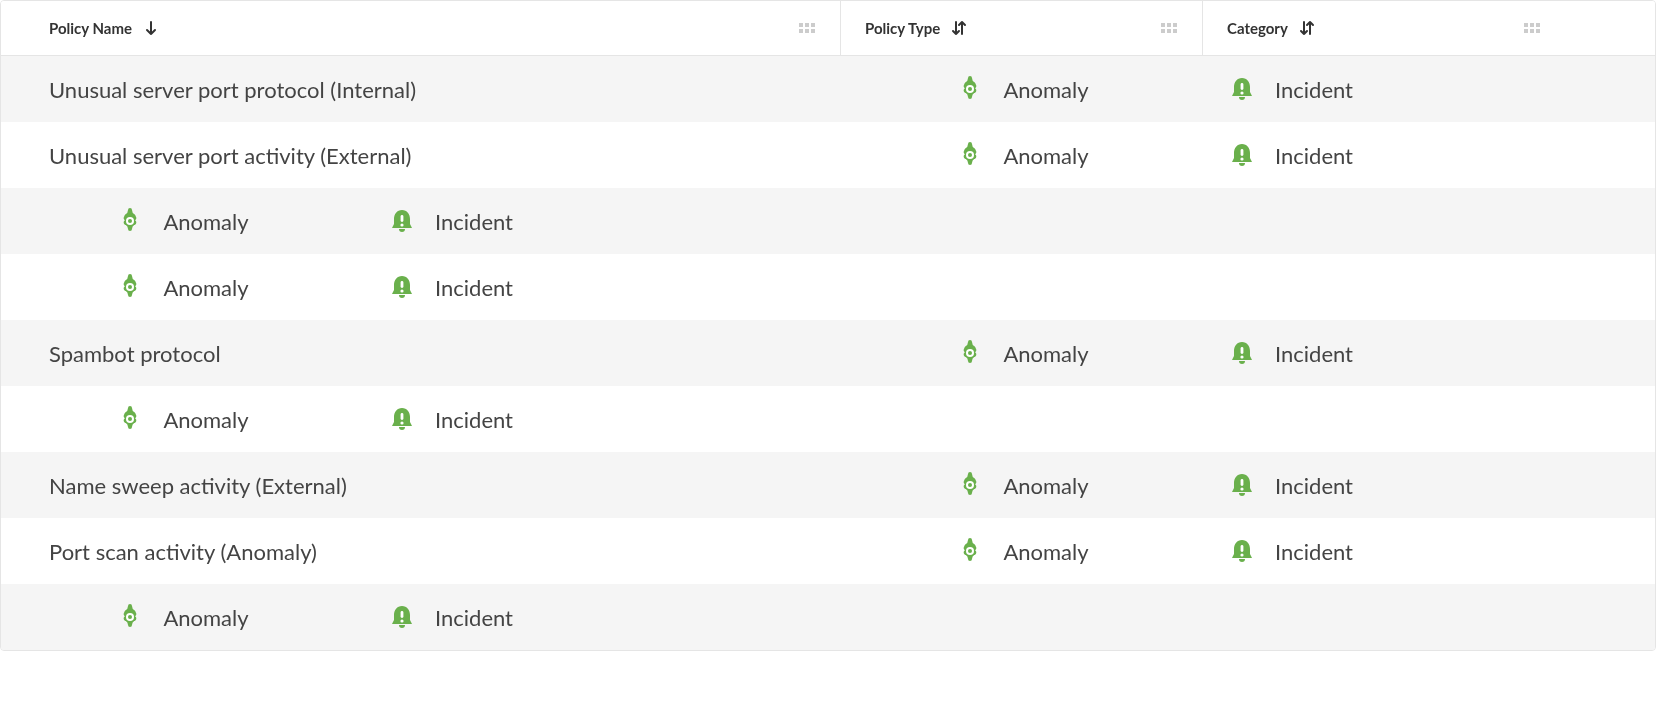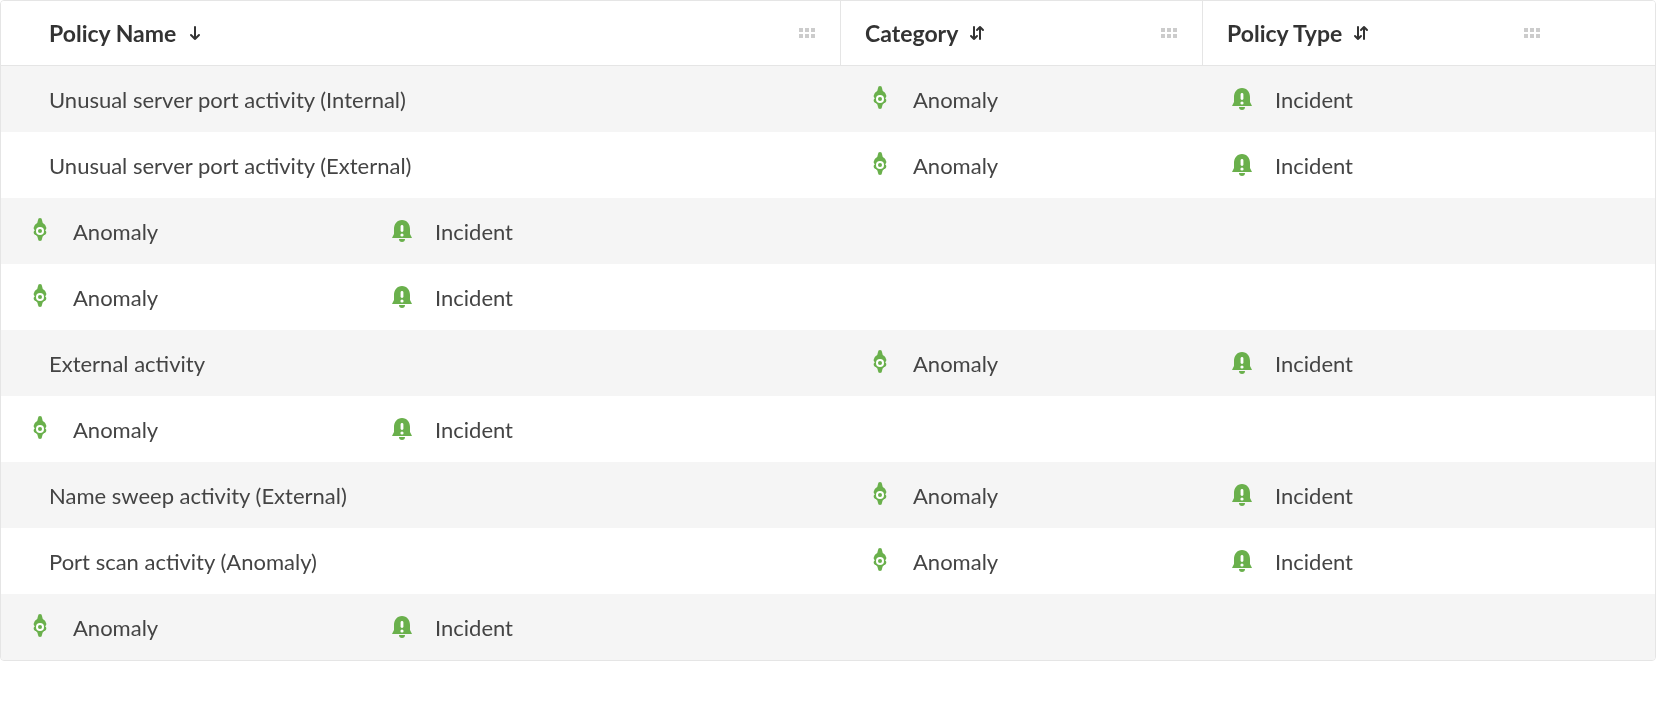--- a/index.html
+++ b/index.html
@@ -33,21 +33,21 @@
 .header-cell:last-child {
   border-right: none;
 }
 .header-label-wrap {
   display: flex;
   align-items: center;
   gap: 10px;
 }
 .header-label {
   font-weight: 700;
-  font-size: 23px;
+  font-size: 15px;
   color: #333;
 }
 .sort-icon {
   display: inline-flex;
   align-items: center;
 }
 .sort-icon svg {
   width: 18px;
   height: 18px;
 }
@@ -76,21 +76,21 @@
 }
 .table-row:nth-child(even) {
   background: #ffffff;
 }
 .cell {
   display: flex;
   align-items: center;
   padding: 0 24px;
 }
 .cell-name { width: 840px; padding-left: 48px; }
-.cell-type { width: 362px; }
+.cell-type { width: 362px; justify-content: center; }
 .cell-cat  { width: 362px; }
 
 .cell-text {
   font-size: 22px;
   color: #444;
 }
 .icon-wrap {
   width: 30px;
   height: 30px;
   display: inline-flex;
@@ -152,228 +152,228 @@
             </svg>
         </span>
       </span>
       <span class="drag-handle">
         <svg viewBox="0 0 18 12">
             <use href="#icon-drag"></use>
           </svg>
       </span>
     </div>
 
+    <div class="header-cell col-type">
+      <span class="header-label-wrap">
+        <span class="header-label">Policy Type</span>
+        <span class="sort-icon">
+          <svg viewBox="0 0 18 18">
+              <use href="#icon-sort-both"></use>
+            </svg>
+        </span>
+      </span>
+      <span class="drag-handle">
+        <svg viewBox="0 0 18 12">
+            <use href="#icon-drag"></use>
+          </svg>
+      </span>
+    </div>
+
     <div class="header-cell col-cat">
       <span class="header-label-wrap">
         <span class="header-label">Category</span>
         <span class="sort-icon">
           <svg viewBox="0 0 18 18">
               <use href="#icon-sort-both"></use>
             </svg>
         </span>
       </span>
       <span class="drag-handle">
         <svg viewBox="0 0 18 12">
             <use href="#icon-drag"></use>
           </svg>
       </span>
     </div>
 
-    <div class="header-cell col-type">
-      <span class="header-label-wrap">
-        <span class="header-label">Policy Type</span>
-        <span class="sort-icon">
-          <svg viewBox="0 0 18 18">
-              <use href="#icon-sort-both"></use>
-            </svg>
-        </span>
-      </span>
-      <span class="drag-handle">
-        <svg viewBox="0 0 18 12">
-            <use href="#icon-drag"></use>
-          </svg>
-      </span>
+  </div>
+
+  <div class="table-body" id="table-body">
+
+  <div class="table-row">
+        <div class="cell cell-name">
+          <span class="cell-text">Unusual server port protocol (Internal)</span>
+        </div>
+        <div class="cell cell-type">
+          <span class="icon-wrap green">
+            <svg viewBox="0 0 30 30">
+              <use href="#icon-anomaly"></use>
+            </svg>
+          </span>
+          <span class="cell-text">Anomaly</span>
+        </div>
+        <div class="cell cell-cat">
+          <span class="icon-wrap green">
+            <svg viewBox="0 0 30 30">
+              <use href="#icon-incident"></use>
+            </svg>
+          </span>
+          <span class="cell-text">Incident</span>
+        </div>
+      </div>
+      <div class="table-row">
+        <div class="cell cell-name">
+          <span class="cell-text">Unusual server port activity (External)</span>
+        </div>
+        <div class="cell cell-type">
+          <span class="icon-wrap green">
+            <svg viewBox="0 0 30 30">
+              <use href="#icon-anomaly"></use>
+            </svg>
+          </span>
+          <span class="cell-text">Anomaly</span>
+        </div>
+        <div class="cell cell-cat">
+          <span class="icon-wrap green">
+            <svg viewBox="0 0 30 30">
+              <use href="#icon-incident"></use>
+            </svg>
+          </span>
+          <span class="cell-text">Incident</span>
+        </div>
+      </div>
+      <div class="table-row">
+        <div class="cell cell-type">
+          <span class="icon-wrap green">
+            <svg viewBox="0 0 30 30">
+              <use href="#icon-anomaly"></use>
+            </svg>
+          </span>
+          <span class="cell-text">Anomaly</span>
+        </div>
+        <div class="cell cell-cat">
+          <span class="icon-wrap green">
+            <svg viewBox="0 0 30 30">
+              <use href="#icon-incident"></use>
+            </svg>
+          </span>
+          <span class="cell-text">Incident</span>
+        </div>
+      </div>
+      <div class="table-row">
+        <div class="cell cell-type">
+          <span class="icon-wrap green">
+            <svg viewBox="0 0 30 30">
+              <use href="#icon-anomaly"></use>
+            </svg>
+          </span>
+          <span class="cell-text">Anomaly</span>
+        </div>
+        <div class="cell cell-cat">
+          <span class="icon-wrap green">
+            <svg viewBox="0 0 30 30">
+              <use href="#icon-incident"></use>
+            </svg>
+          </span>
+          <span class="cell-text">Incident</span>
+        </div>
+      </div>
+      <div class="table-row">
+        <div class="cell cell-name">
+          <span class="cell-text">Spambot protocol</span>
+        </div>
+        <div class="cell cell-type">
+          <span class="icon-wrap green">
+            <svg viewBox="0 0 30 30">
+              <use href="#icon-anomaly"></use>
+            </svg>
+          </span>
+          <span class="cell-text">Anomaly</span>
+        </div>
+        <div class="cell cell-cat">
+          <span class="icon-wrap green">
+            <svg viewBox="0 0 30 30">
+              <use href="#icon-incident"></use>
+            </svg>
+          </span>
+          <span class="cell-text">Incident</span>
+        </div>
+      </div>
+      <div class="table-row">
+        <div class="cell cell-type">
+          <span class="icon-wrap green">
+            <svg viewBox="0 0 30 30">
+              <use href="#icon-anomaly"></use>
+            </svg>
+          </span>
+          <span class="cell-text">Anomaly</span>
+        </div>
+        <div class="cell cell-cat">
+          <span class="icon-wrap green">
+            <svg viewBox="0 0 30 30">
+              <use href="#icon-incident"></use>
+            </svg>
+          </span>
+          <span class="cell-text">Incident</span>
+        </div>
+      </div>
+      <div class="table-row">
+        <div class="cell cell-name">
+          <span class="cell-text">Name sweep activity (External)</span>
+        </div>
+        <div class="cell cell-type">
+          <span class="icon-wrap green">
+            <svg viewBox="0 0 30 30">
+              <use href="#icon-anomaly"></use>
+            </svg>
+          </span>
+          <span class="cell-text">Anomaly</span>
+        </div>
+        <div class="cell cell-cat">
+          <span class="icon-wrap green">
+            <svg viewBox="0 0 30 30">
+              <use href="#icon-incident"></use>
+            </svg>
+          </span>
+          <span class="cell-text">Incident</span>
+        </div>
+      </div>
+      <div class="table-row">
+        <div class="cell cell-name">
+          <span class="cell-text">Port scan activity (Anomaly)</span>
+        </div>
+        <div class="cell cell-type">
+          <span class="icon-wrap green">
+            <svg viewBox="0 0 30 30">
+              <use href="#icon-anomaly"></use>
+            </svg>
+          </span>
+          <span class="cell-text">Anomaly</span>
+        </div>
+        <div class="cell cell-cat">
+          <span class="icon-wrap green">
+            <svg viewBox="0 0 30 30">
+              <use href="#icon-incident"></use>
+            </svg>
+          </span>
+          <span class="cell-text">Incident</span>
+        </div>
+      </div>
+      <div class="table-row">
+        <div class="cell cell-type">
+          <span class="icon-wrap green">
+            <svg viewBox="0 0 30 30">
+              <use href="#icon-anomaly"></use>
+            </svg>
+          </span>
+          <span class="cell-text">Anomaly</span>
+        </div>
+        <div class="cell cell-cat">
+          <span class="icon-wrap green">
+            <svg viewBox="0 0 30 30">
+              <use href="#icon-incident"></use>
+            </svg>
+          </span>
+          <span class="cell-text">Incident</span>
+        </div>
+      </div>
     </div>
 
-  </div>
-
-  <div class="table-body" id="table-body">
-
-  <div class="table-row">
-        <div class="cell cell-name">
-          <span class="cell-text">Unusual server port activity (Internal)</span>
-        </div>
-        <div class="cell cell-type">
-          <span class="icon-wrap green">
-            <svg viewBox="0 0 30 30">
-              <use href="#icon-anomaly"></use>
-            </svg>
-          </span>
-          <span class="cell-text">Anomaly</span>
-        </div>
-        <div class="cell cell-cat">
-          <span class="icon-wrap green">
-            <svg viewBox="0 0 30 30">
-              <use href="#icon-incident"></use>
-            </svg>
-          </span>
-          <span class="cell-text">Incident</span>
-        </div>
-      </div>
-      <div class="table-row">
-        <div class="cell cell-name">
-          <span class="cell-text">Unusual server port activity (External)</span>
-        </div>
-        <div class="cell cell-type">
-          <span class="icon-wrap green">
-            <svg viewBox="0 0 30 30">
-              <use href="#icon-anomaly"></use>
-            </svg>
-          </span>
-          <span class="cell-text">Anomaly</span>
-        </div>
-        <div class="cell cell-cat">
-          <span class="icon-wrap green">
-            <svg viewBox="0 0 30 30">
-              <use href="#icon-incident"></use>
-            </svg>
-          </span>
-          <span class="cell-text">Incident</span>
-        </div>
-      </div>
-      <div class="table-row">
-        <div class="cell cell-type">
-          <span class="icon-wrap green">
-            <svg viewBox="0 0 30 30">
-              <use href="#icon-anomaly"></use>
-            </svg>
-          </span>
-          <span class="cell-text">Anomaly</span>
-        </div>
-        <div class="cell cell-cat">
-          <span class="icon-wrap green">
-            <svg viewBox="0 0 30 30">
-              <use href="#icon-incident"></use>
-            </svg>
-          </span>
-          <span class="cell-text">Incident</span>
-        </div>
-      </div>
-      <div class="table-row">
-        <div class="cell cell-type">
-          <span class="icon-wrap green">
-            <svg viewBox="0 0 30 30">
-              <use href="#icon-anomaly"></use>
-            </svg>
-          </span>
-          <span class="cell-text">Anomaly</span>
-        </div>
-        <div class="cell cell-cat">
-          <span class="icon-wrap green">
-            <svg viewBox="0 0 30 30">
-              <use href="#icon-incident"></use>
-            </svg>
-          </span>
-          <span class="cell-text">Incident</span>
-        </div>
-      </div>
-      <div class="table-row">
-        <div class="cell cell-name">
-          <span class="cell-text">External activity</span>
-        </div>
-        <div class="cell cell-type">
-          <span class="icon-wrap green">
-            <svg viewBox="0 0 30 30">
-              <use href="#icon-anomaly"></use>
-            </svg>
-          </span>
-          <span class="cell-text">Anomaly</span>
-        </div>
-        <div class="cell cell-cat">
-          <span class="icon-wrap green">
-            <svg viewBox="0 0 30 30">
-              <use href="#icon-incident"></use>
-            </svg>
-          </span>
-          <span class="cell-text">Incident</span>
-        </div>
-      </div>
-      <div class="table-row">
-        <div class="cell cell-type">
-          <span class="icon-wrap green">
-            <svg viewBox="0 0 30 30">
-              <use href="#icon-anomaly"></use>
-            </svg>
-          </span>
-          <span class="cell-text">Anomaly</span>
-        </div>
-        <div class="cell cell-cat">
-          <span class="icon-wrap green">
-            <svg viewBox="0 0 30 30">
-              <use href="#icon-incident"></use>
-            </svg>
-          </span>
-          <span class="cell-text">Incident</span>
-        </div>
-      </div>
-      <div class="table-row">
-        <div class="cell cell-name">
-          <span class="cell-text">Name sweep activity (External)</span>
-        </div>
-        <div class="cell cell-type">
-          <span class="icon-wrap green">
-            <svg viewBox="0 0 30 30">
-              <use href="#icon-anomaly"></use>
-            </svg>
-          </span>
-          <span class="cell-text">Anomaly</span>
-        </div>
-        <div class="cell cell-cat">
-          <span class="icon-wrap green">
-            <svg viewBox="0 0 30 30">
-              <use href="#icon-incident"></use>
-            </svg>
-          </span>
-          <span class="cell-text">Incident</span>
-        </div>
-      </div>
-      <div class="table-row">
-        <div class="cell cell-name">
-          <span class="cell-text">Port scan activity (Anomaly)</span>
-        </div>
-        <div class="cell cell-type">
-          <span class="icon-wrap green">
-            <svg viewBox="0 0 30 30">
-              <use href="#icon-anomaly"></use>
-            </svg>
-          </span>
-          <span class="cell-text">Anomaly</span>
-        </div>
-        <div class="cell cell-cat">
-          <span class="icon-wrap green">
-            <svg viewBox="0 0 30 30">
-              <use href="#icon-incident"></use>
-            </svg>
-          </span>
-          <span class="cell-text">Incident</span>
-        </div>
-      </div>
-      <div class="table-row">
-        <div class="cell cell-type">
-          <span class="icon-wrap green">
-            <svg viewBox="0 0 30 30">
-              <use href="#icon-anomaly"></use>
-            </svg>
-          </span>
-          <span class="cell-text">Anomaly</span>
-        </div>
-        <div class="cell cell-cat">
-          <span class="icon-wrap green">
-            <svg viewBox="0 0 30 30">
-              <use href="#icon-incident"></use>
-            </svg>
-          </span>
-          <span class="cell-text">Incident</span>
-        </div>
-      </div>
-    </div>
-
 </div>
 
 </body></html>

